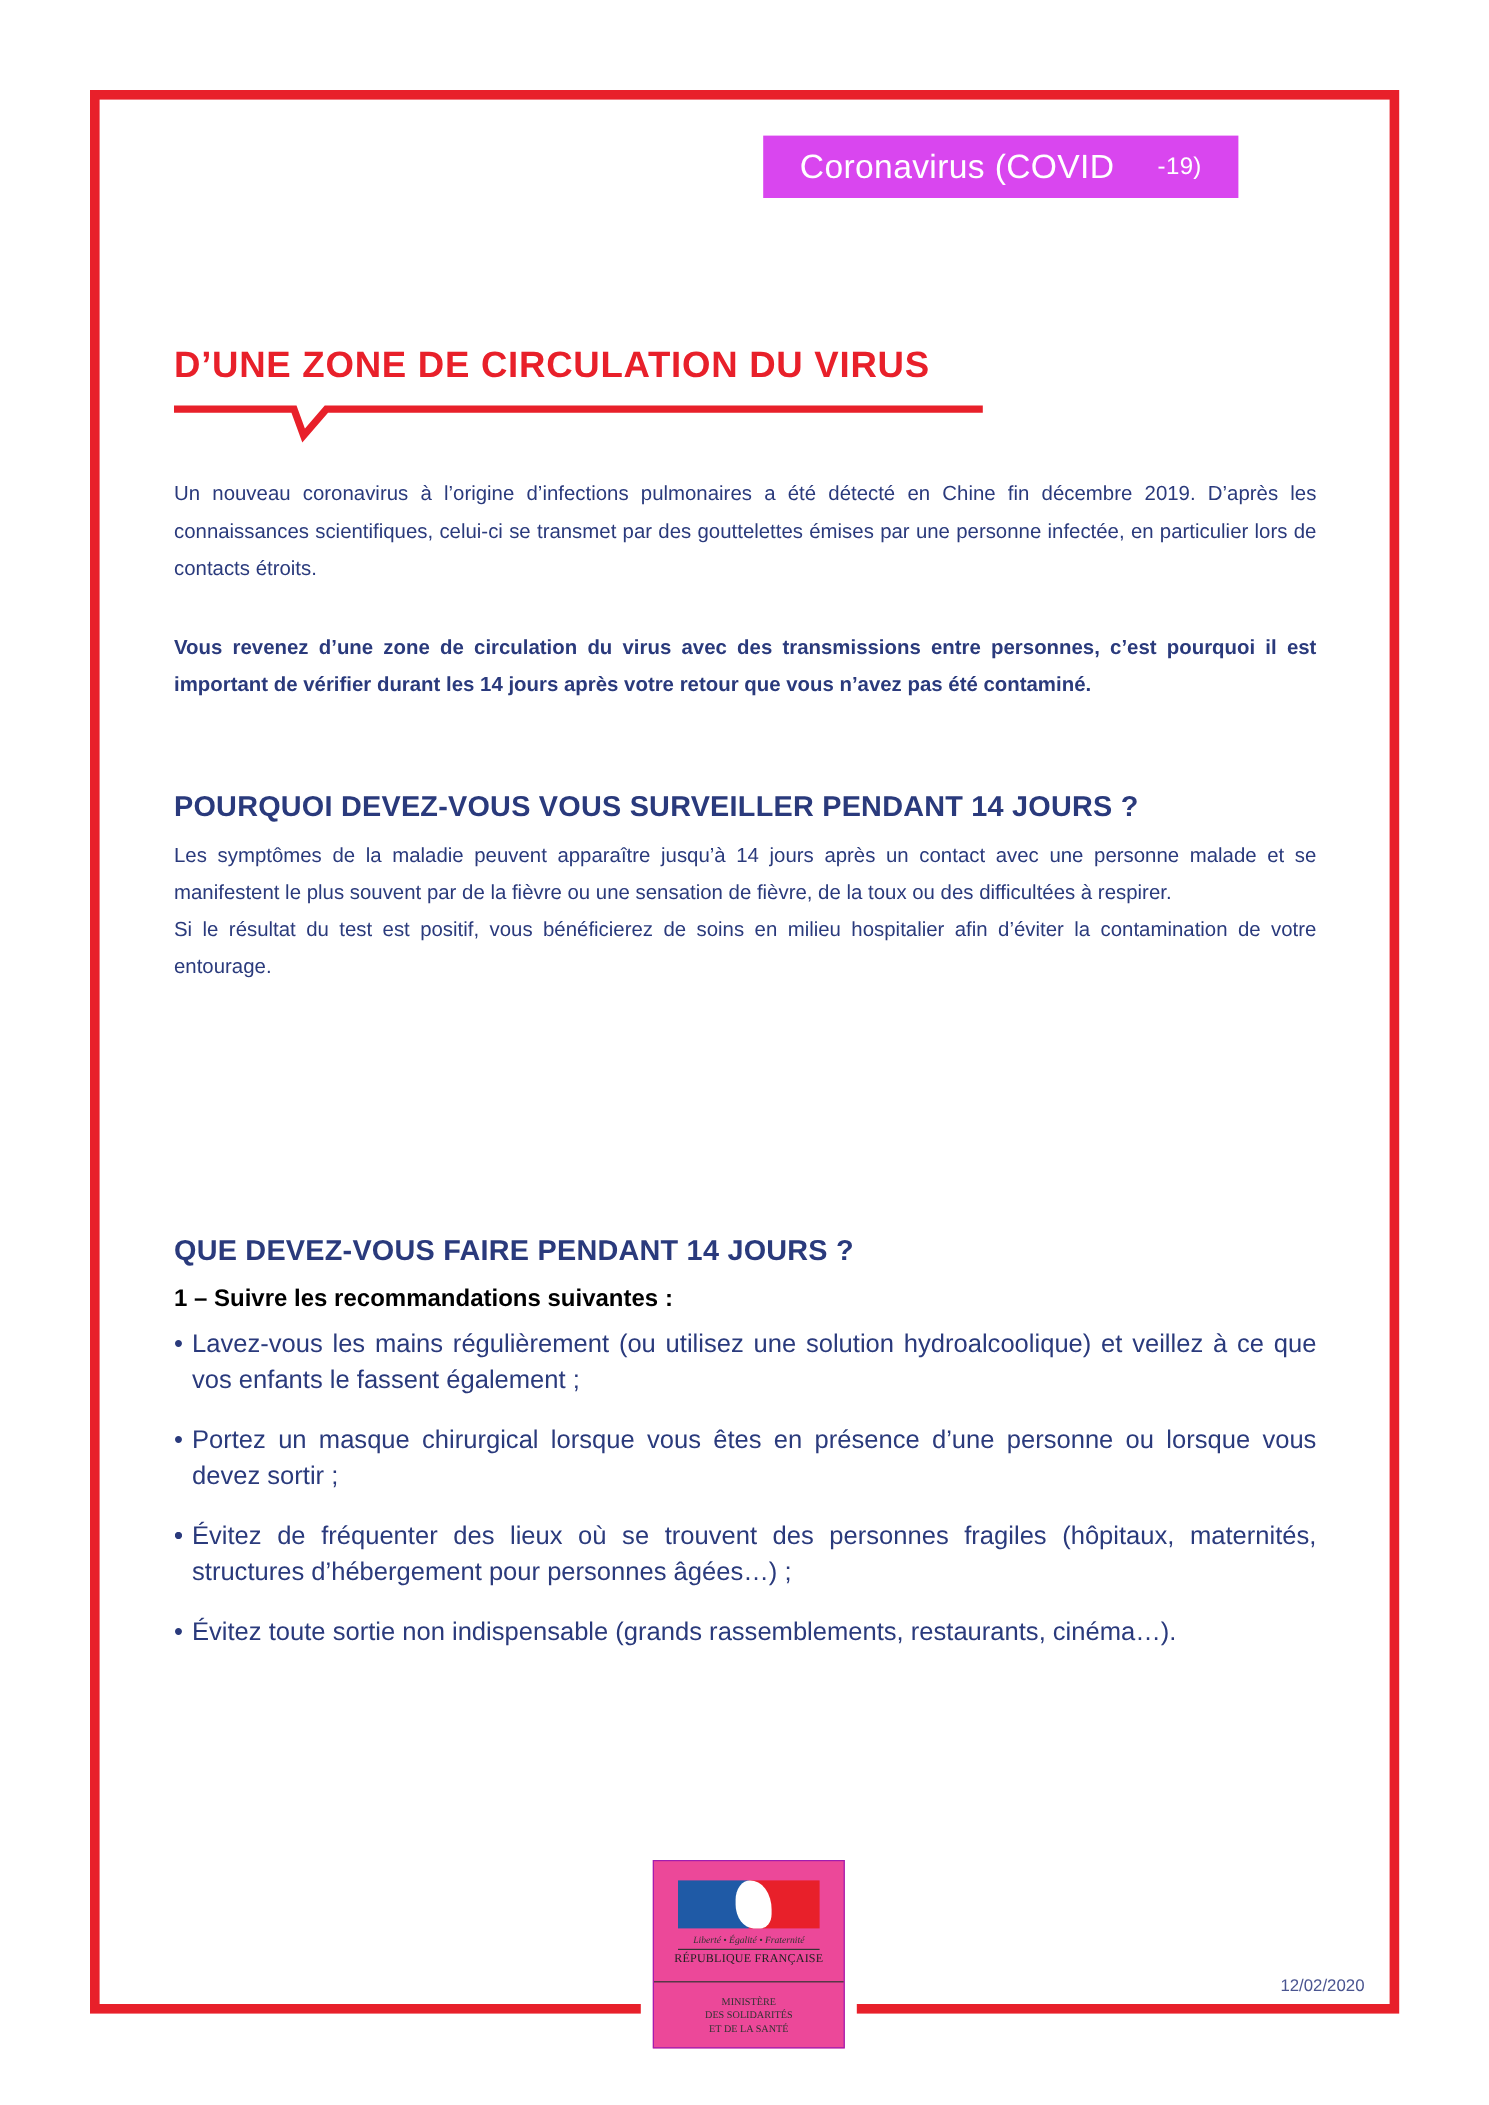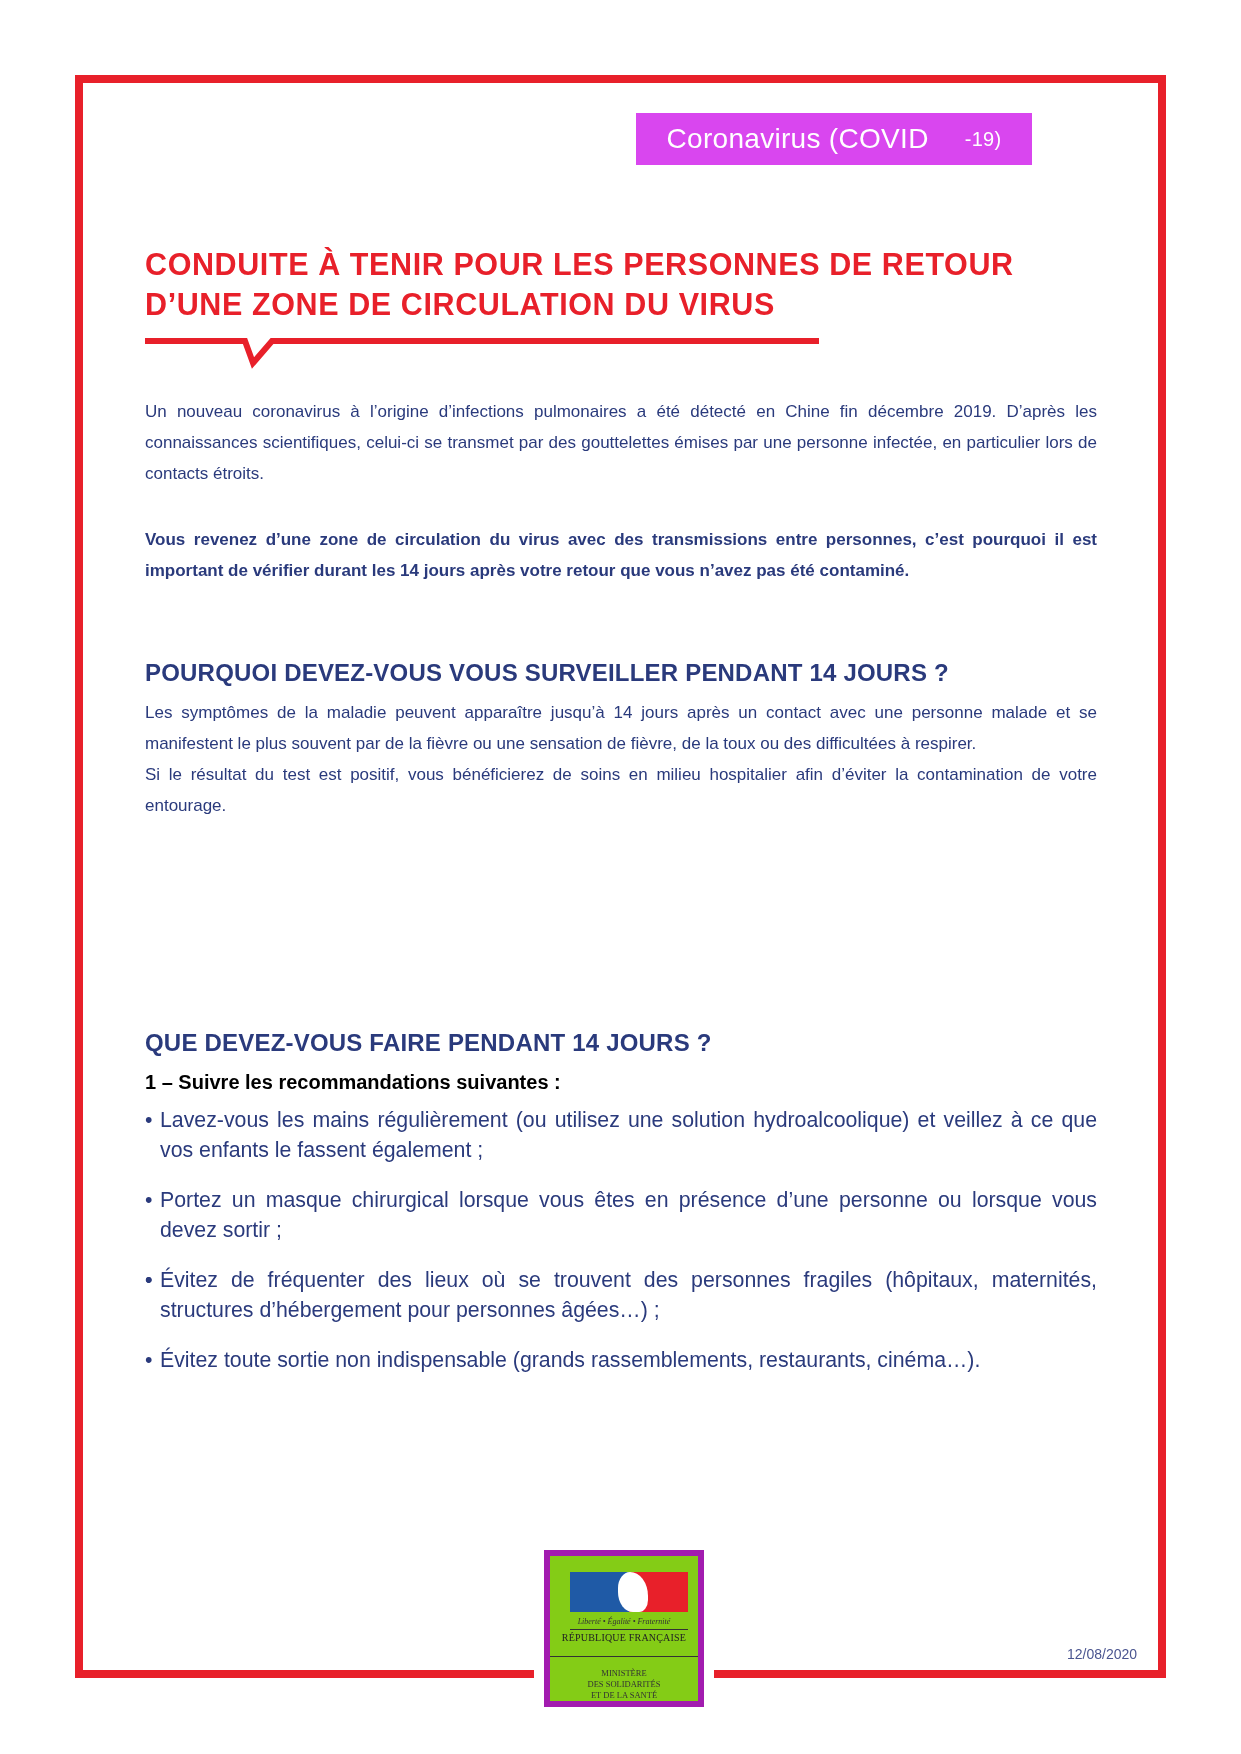--- a/index.html
+++ b/index.html
@@ -22,21 +22,21 @@
           font-size: 24px; color: #2a3a7c; margin: 0; letter-spacing: 0.2px; }
     .sub { position: absolute; left: 145px; font-family: "Liberation Sans", sans-serif; font-weight: bold;
            font-size: 20px; color: #000000; margin: 0; }
     .bullets { position: absolute; left: 145px; top: 1105px; width: 952px; margin: 0; padding: 0; list-style: none; }
     .bullets li { position: relative; padding-left: 15px; font-family: "Liberation Sans", sans-serif;
                   font-size: 21.3px; line-height: 30px; text-align: justify; margin-bottom: 20px; color: #2a3a7c; }
     .bullets li .dot { position: absolute; left: 0; top: 0; }
     .date { position: absolute; left: 1067px; top: 1646px; font-family: "Liberation Sans", sans-serif;
             font-size: 14px; color: #4a5590; }
     .logo { position: absolute; left: 544px; top: 1550px; width: 160px; height: 157px;
-            box-sizing: border-box; border: 6px solid #a21caf; background: #84cc16; }
+            box-sizing: border-box; border: 1px solid #a21caf; background: #ec4899; }
     .logo .flag { position: absolute; left: 20px; top: 16px; width: 118px; height: 40px; display: flex; }
     .logo .flag .blue { width: 50%; background: #1f5aa6; }
     .logo .flag .red { width: 50%; background: #e8202a; }
     .logo .flag .white { position: absolute; left: 48px; top: 0; width: 30px; height: 40px; background: #fff;
                          border-radius: 40% 60% 30% 50%; }
     .logo .motto { position: absolute; left: 0; top: 61px; width: 100%; text-align: center;
                    font-family: "Liberation Serif", serif; font-style: italic; font-size: 8px; color: #333; }
     .logo .motto-rule { position: absolute; left: 20px; top: 73px; width: 118px; height: 1px; background: #333; }
     .logo .rf { position: absolute; left: 0; top: 76px; width: 100%; text-align: center;
                 font-family: "Liberation Serif", serif; font-size: 10px; color: #222; letter-spacing: 0.2px; }
@@ -49,21 +49,21 @@
 
 <div class="frame"></div>
 <div class="frame-gap"></div>
 
 <div class="banner">
   <span>Coronavirus (COVID</span>
     <span class="sup">-19)</span>
 </div>
 
 <h1 class="title">
-  <span>CONDUITE À TENIR POUR LES PERSONNES DE RETOUR</span><br>
+  <br>
   <span>D’UNE ZONE DE CIRCULATION DU VIRUS</span>
 </h1>
 
 <svg style="position:absolute;left:0;top:0;" width="1241" height="400">
   <polyline points="145,341 245,341 253,363 272,341 819,341" fill="none" stroke="#e8202a" stroke-width="6" stroke-linejoin="miter"></polyline>
 </svg>
 
 <p class="text" style="top:396px;">Un nouveau coronavirus à l’origine d’infections pulmonaires a été détecté en Chine fin décembre 2019. D’après les connaissances scientifiques, celui-ci se transmet par des gouttelettes émises par une personne infectée, en particulier lors de contacts étroits.</p>
 <p class="text bold" style="top:524px;">Vous revenez d’une zone de circulation du virus avec des transmissions entre personnes, c’est pourquoi il est important de vérifier durant les 14 jours après votre retour que vous n’avez pas été contaminé.</p>
 
@@ -94,13 +94,13 @@
   <div class="motto-rule"></div>
   <div class="rf">RÉPUBLIQUE FRANÇAISE</div>
   <div class="sep"></div>
   <div class="ministry">
     <div>MINISTÈRE</div>
     <div>DES SOLIDARITÉS</div>
     <div>ET DE LA SANTÉ</div>
   </div>
 </div>
 
-<div class="date">12/08/2020</div>
+<div class="date">12/02/2020</div>
 
 </body></html>

